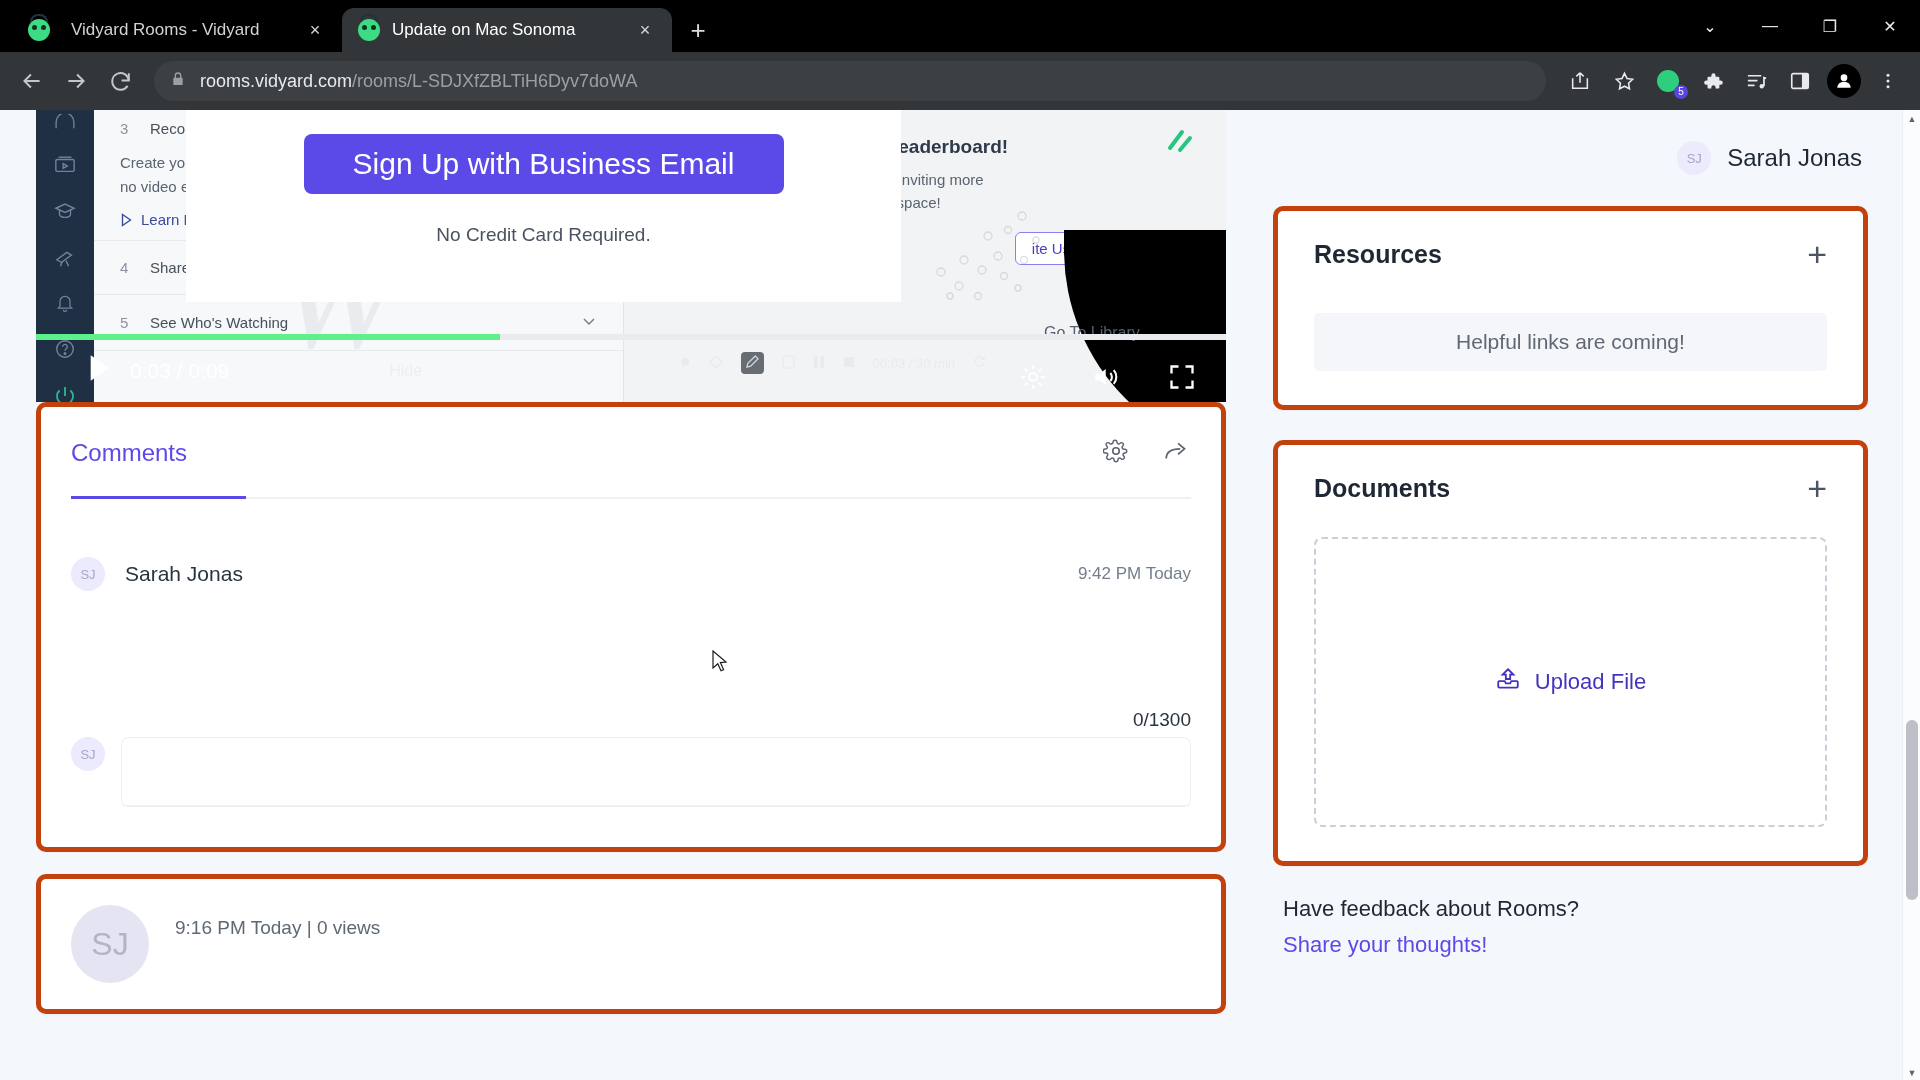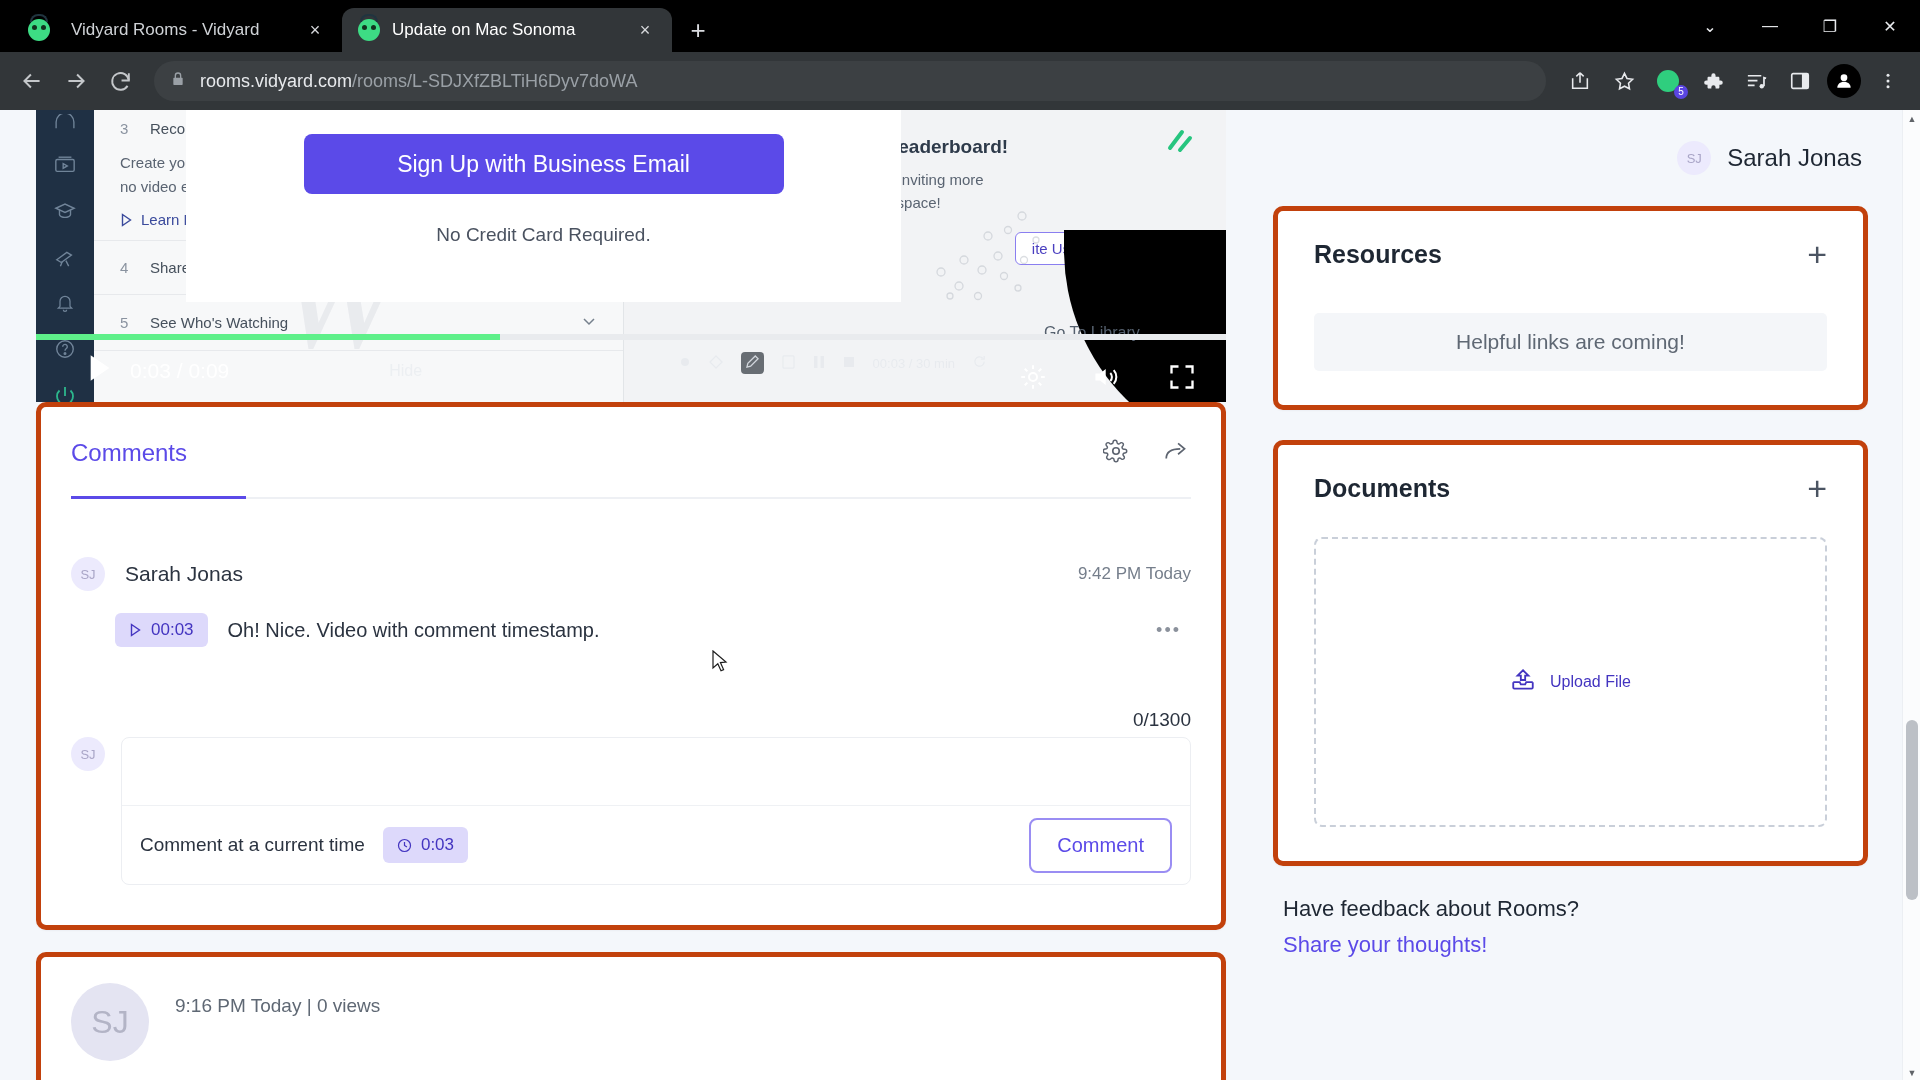--- a/index.html
+++ b/index.html
@@ -147,21 +147,21 @@
   }
   .signup-overlay {
     position: absolute; left: 150px; top: 0; width: 715px; height: 192px;
     background: #ffffff;
     display: flex; flex-direction: column; align-items: center;
     justify-content: flex-start; padding-top: 24px;
   }
   .signup-btn {
     width: 480px; height: 60px; background: #5b4ae8; color: #fff;
     border-radius: 8px; display: flex; align-items: center;
-    justify-content: center; font-size: 23px;
+    justify-content: center; font-size: 30px;
   }
   .signup-note { margin-top: 30px; font-size: 19px; color: #4a5260; }
   .watermark {
     position: absolute; left: 240px; top: 100px; font-size: 150px;
     color: #e6e8ec; font-family: "Liberation Serif", serif;
     font-style: italic; opacity: .8; pointer-events: none;
   }
   .go-library {
     position: absolute; left: 420px; bottom: 60px; font-size: 16px;
     color: #55606e;
@@ -269,21 +269,21 @@
   .panel-title { font-size: 25px; color: #1e2733; font-weight: bold; }
   .panel-plus { margin-left: auto; font-size: 34px; color: #4b5462; font-weight: 300; line-height: 1; }
   .empty-strip {
     margin-top: 42px; background: #f4f6f9; border-radius: 5px;
     height: 58px; display: flex; align-items: center; justify-content: center;
     font-size: 21px; color: #5f6874;
   }
   .dropzone {
     margin-top: 32px; height: 290px; border: 2px dashed #c9cfd9;
     border-radius: 8px; display: flex; align-items: center;
-    justify-content: center; gap: 14px; color: #4334c0; font-size: 16px;
+    justify-content: center; gap: 14px; color: #4334c0; font-size: 22px;
   }
   .feedback { padding-left: 2px; margin-left: 8px; }
   .fb-q { font-size: 22px; color: #1e2733; }
   .fb-a { font-size: 22px; color: #5b4ae8; margin-top: 10px; }
 
   
   .pg-scroll {
     position: absolute; right: 0; top: 0; width: 18px; height: 972px;
     background: #fbfcfd; border-left: 1px solid #eceff3;
   }
@@ -636,49 +636,28 @@
         <div class="tab-rail"></div>
         <div class="tab-underline"></div>
       </div>
 
       <div class="comment-body">
         <div class="c-row">
           <span class="avatar-sm">SJ</span>
           <span class="c-author">Sarah Jonas</span>
           <span class="c-time">9:42 PM Today</span>
         </div>
-        <div class="c-line">
-          <span class="ts-chip">
-            <svg width="13" height="14" viewBox="0 0 12 14" fill="none" stroke="currentColor" stroke-width="1.4">
-                <path d="M2 1.5l8 5.5-8 5.5z"></path>
-              </svg>
-            <span>00:03</span>
-          </span>
-          <span class="c-text">Oh! Nice. Video with comment timestamp.</span>
-          <span class="c-more">•••</span>
-        </div>
       </div>
 
       <div class="charcount">0/1300</div>
 
       <div class="composer">
         <span class="avatar-sm">SJ</span>
         <div class="composer-box">
           <div class="composer-input"></div>
-          <div class="composer-foot">
-            <span class="cf-label">Comment at a current time</span>
-            <span class="cf-chip">
-              <svg width="15" height="15" viewBox="0 0 16 16" fill="none" stroke="currentColor" stroke-width="1.3">
-                  <circle cx="8" cy="8" r="6.4"></circle>
-                  <path d="M8 4.3V8l2.6 1.6"></path>
-                </svg>
-              <span>0:03</span>
-            </span>
-            <span class="comment-btn">Comment</span>
-          </div>
         </div>
       </div>
     </div>
 
     <div class="card tc-card">
       <span class="avatar-lg">SJ</span>
       <span>
         <div class="tc-meta">9:16 PM Today  |  0 views</div>
       </span>
     </div>

